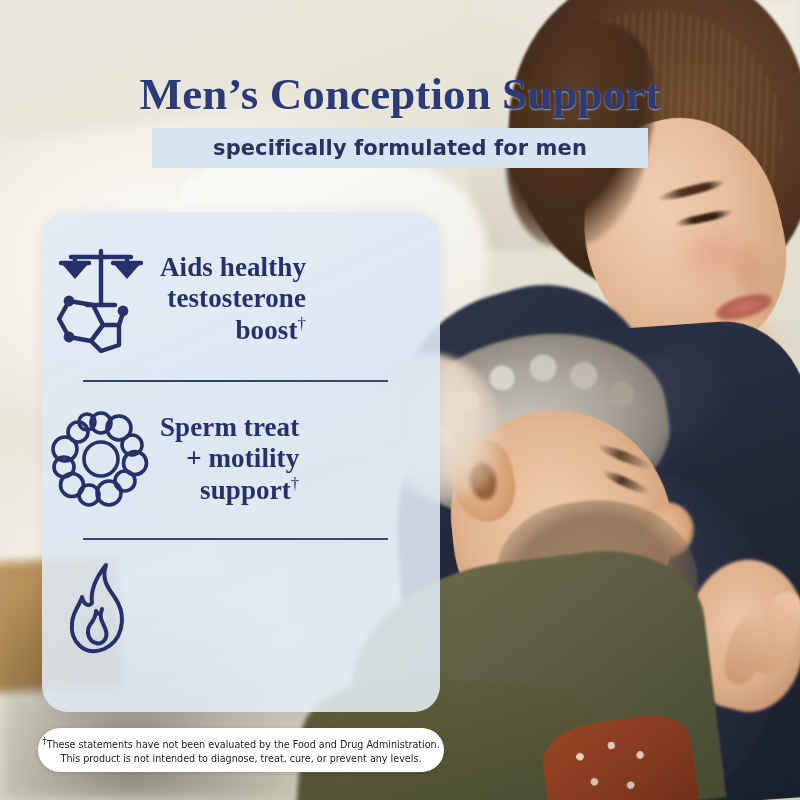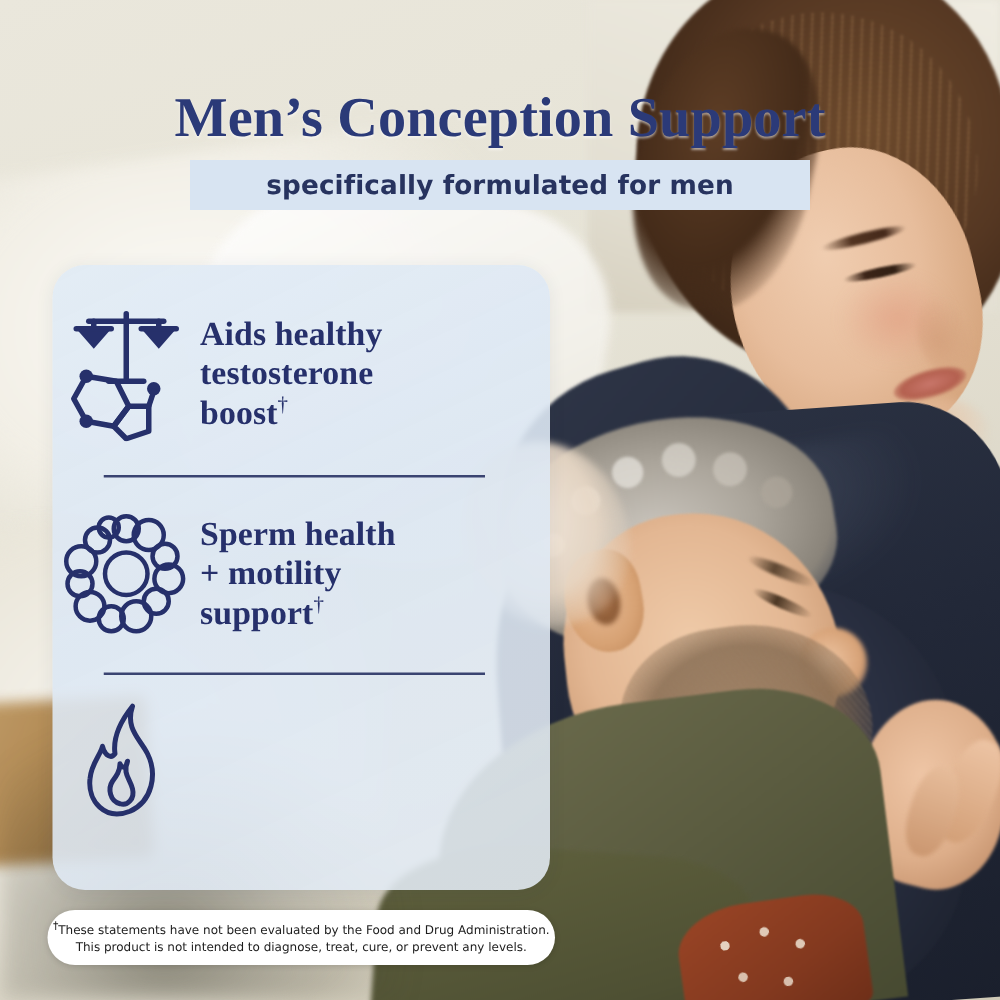--- a/index.html
+++ b/index.html
@@ -192,20 +192,21 @@
     font-family:"DejaVu Sans", sans-serif;font-weight:bold;
     font-size:21px;color:#27335f;letter-spacing:.1px;
   }
 
   .card{
     position:absolute;left:42px;top:212px;width:398px;height:500px;
     background:linear-gradient(155deg, rgba(225,235,245,.94) 0%, rgba(220,231,243,.90) 45%, rgba(228,236,245,.88) 100%);
     border-radius:26px;
     box-shadow:0 2px 14px rgba(40,50,80,.08);
     backdrop-filter:blur(2px);
+    text-align:right;
   }
   .feature{
     position:absolute;left:0;width:398px;display:flex;align-items:center;
   }
   .f1{top:12px;height:150px;}
   .f2{top:172px;height:150px;}
   .f3{top:334px;height:130px;}
 
   .f-icon{width:118px;flex:0 0 118px;display:flex;align-items:center;justify-content:center;}
   .f-icon svg{display:block;}
@@ -343,21 +344,21 @@
           <circle cx="58" cy="84" r="12"></circle>
           <circle cx="38" cy="86" r="10"></circle>
           <circle cx="21" cy="76" r="11.5"></circle>
           <circle cx="13" cy="58" r="10"></circle>
           <circle cx="14" cy="40" r="12"></circle>
           <circle cx="27" cy="23" r="10"></circle>
           <circle cx="36" cy="13" r="8"></circle>
         </svg>
       </div>
       <div class="f-text">
-        <span>Sperm health</span><br>
+        <span>Sperm treat</span><br>
         <span>+ motility</span><br>
         <span>support</span><sup>†</sup>
       </div>
     </div>
 
     <div class="sep sep2"></div>
 
     <div class="feature f3">
       <div class="f-icon">
         <svg width="82" height="100" viewBox="0 0 82 100" fill="none" stroke="#26306b" stroke-width="4" stroke-linecap="round" stroke-linejoin="round">

